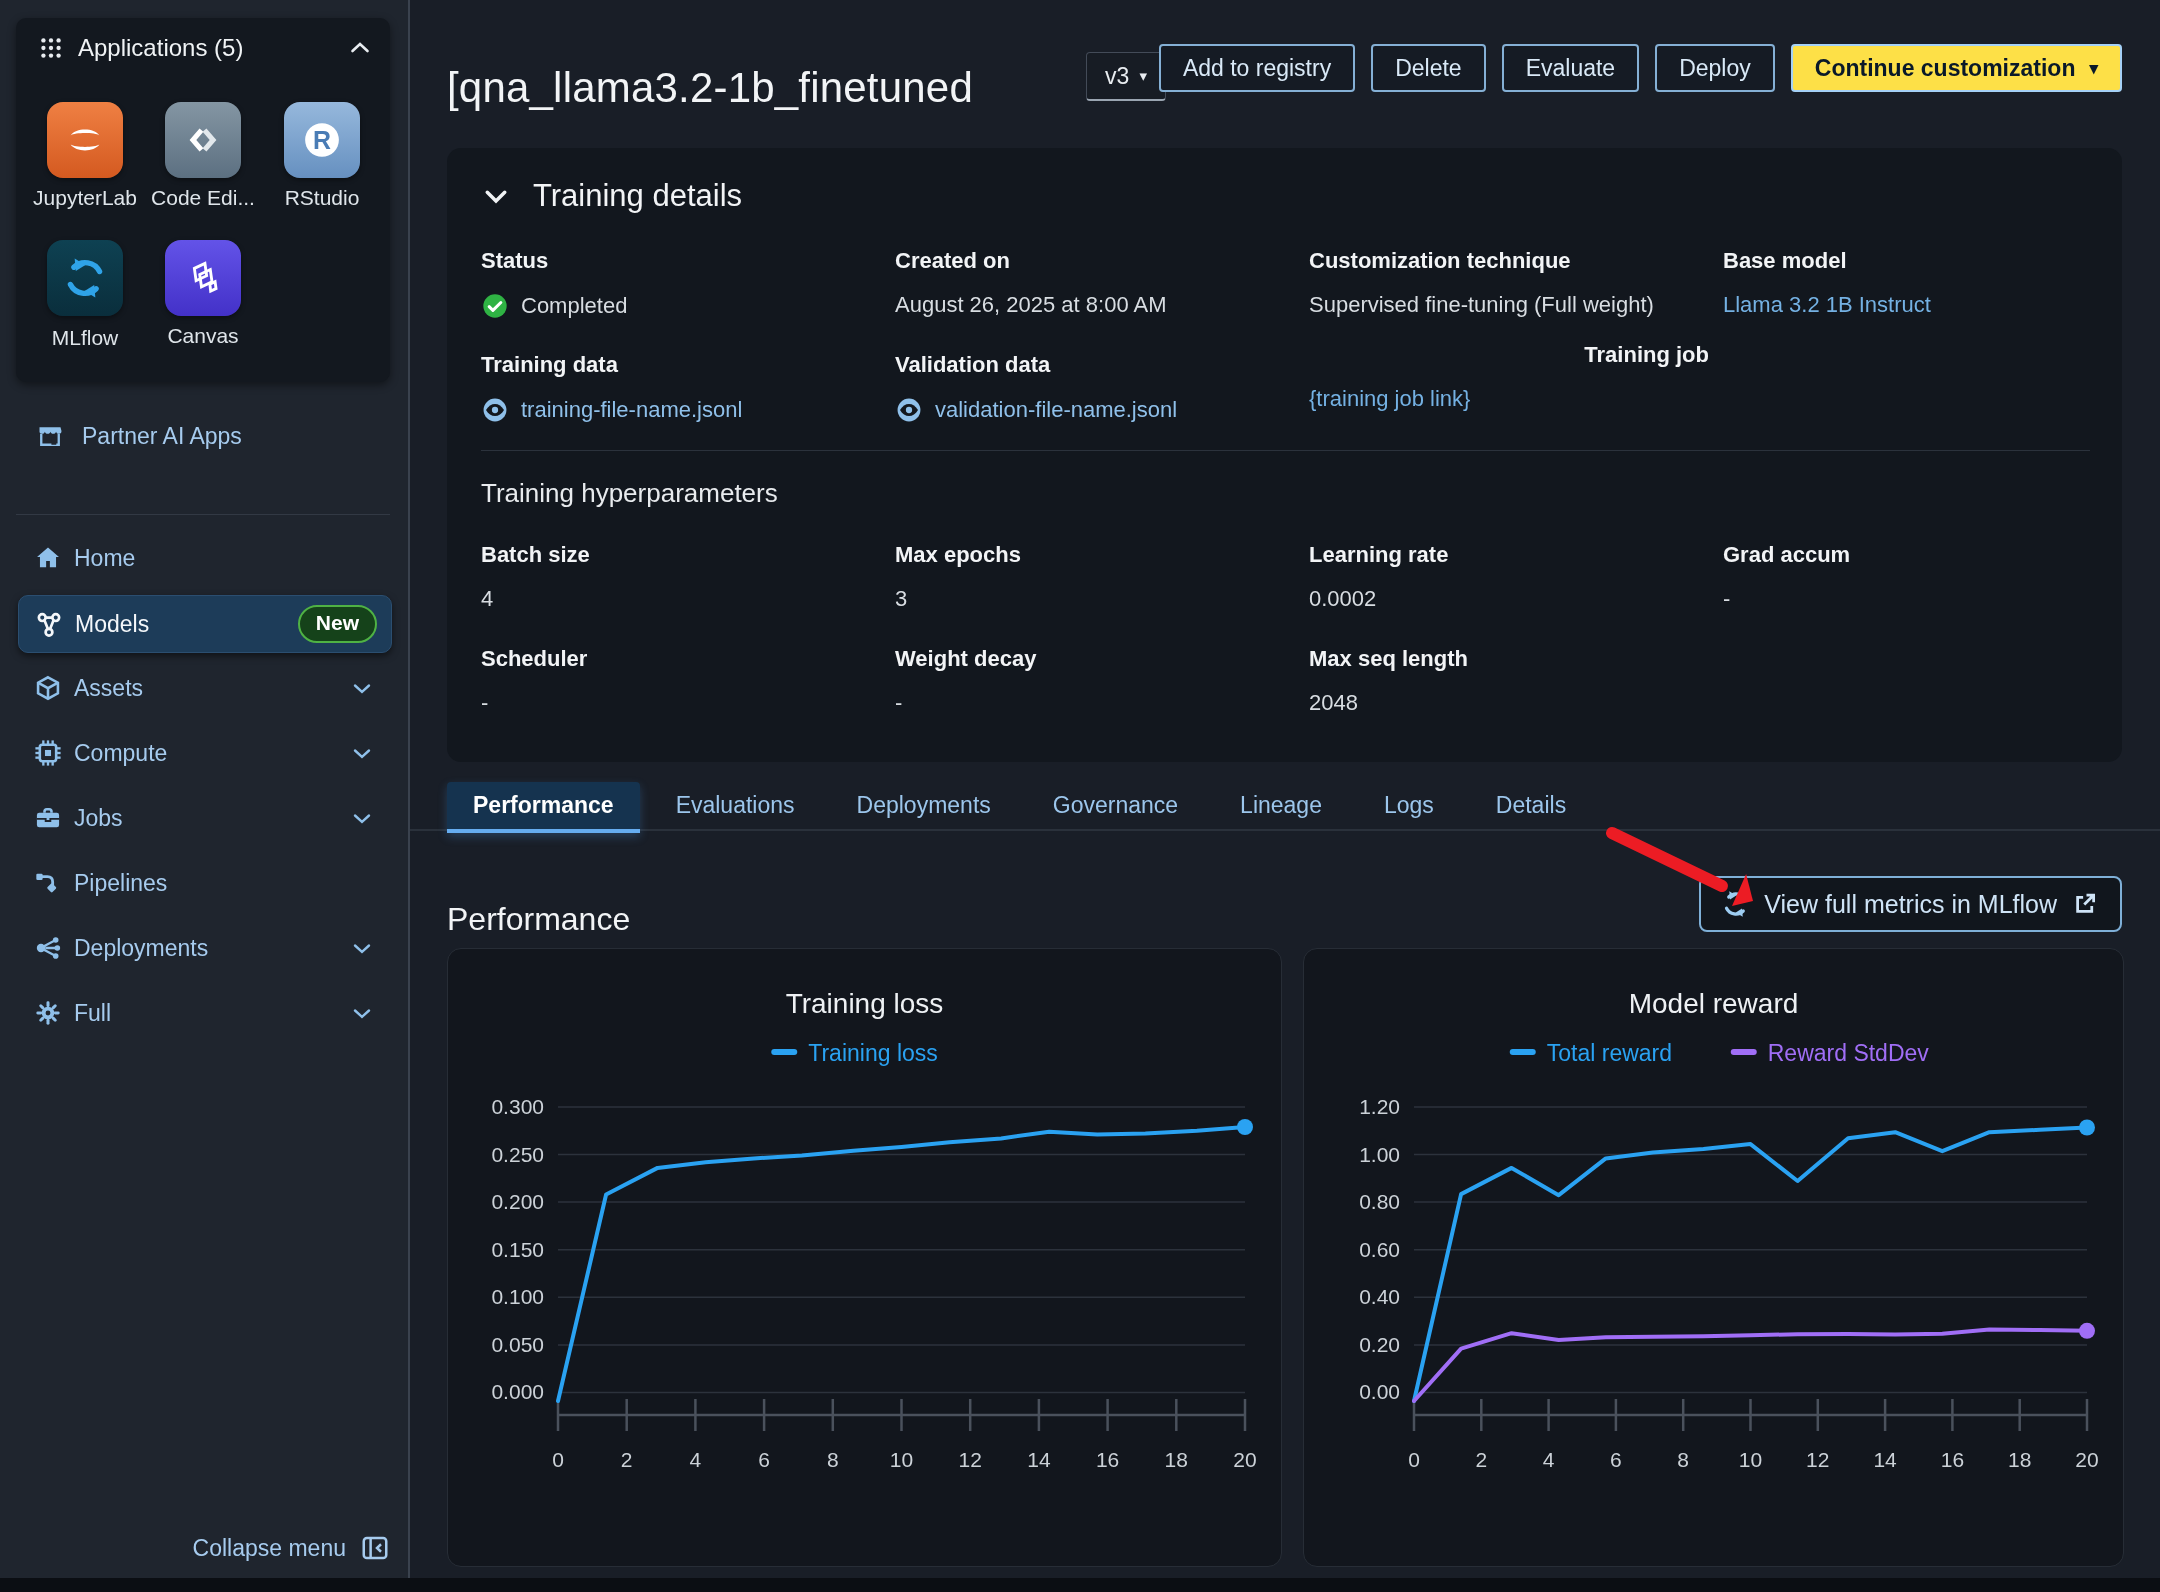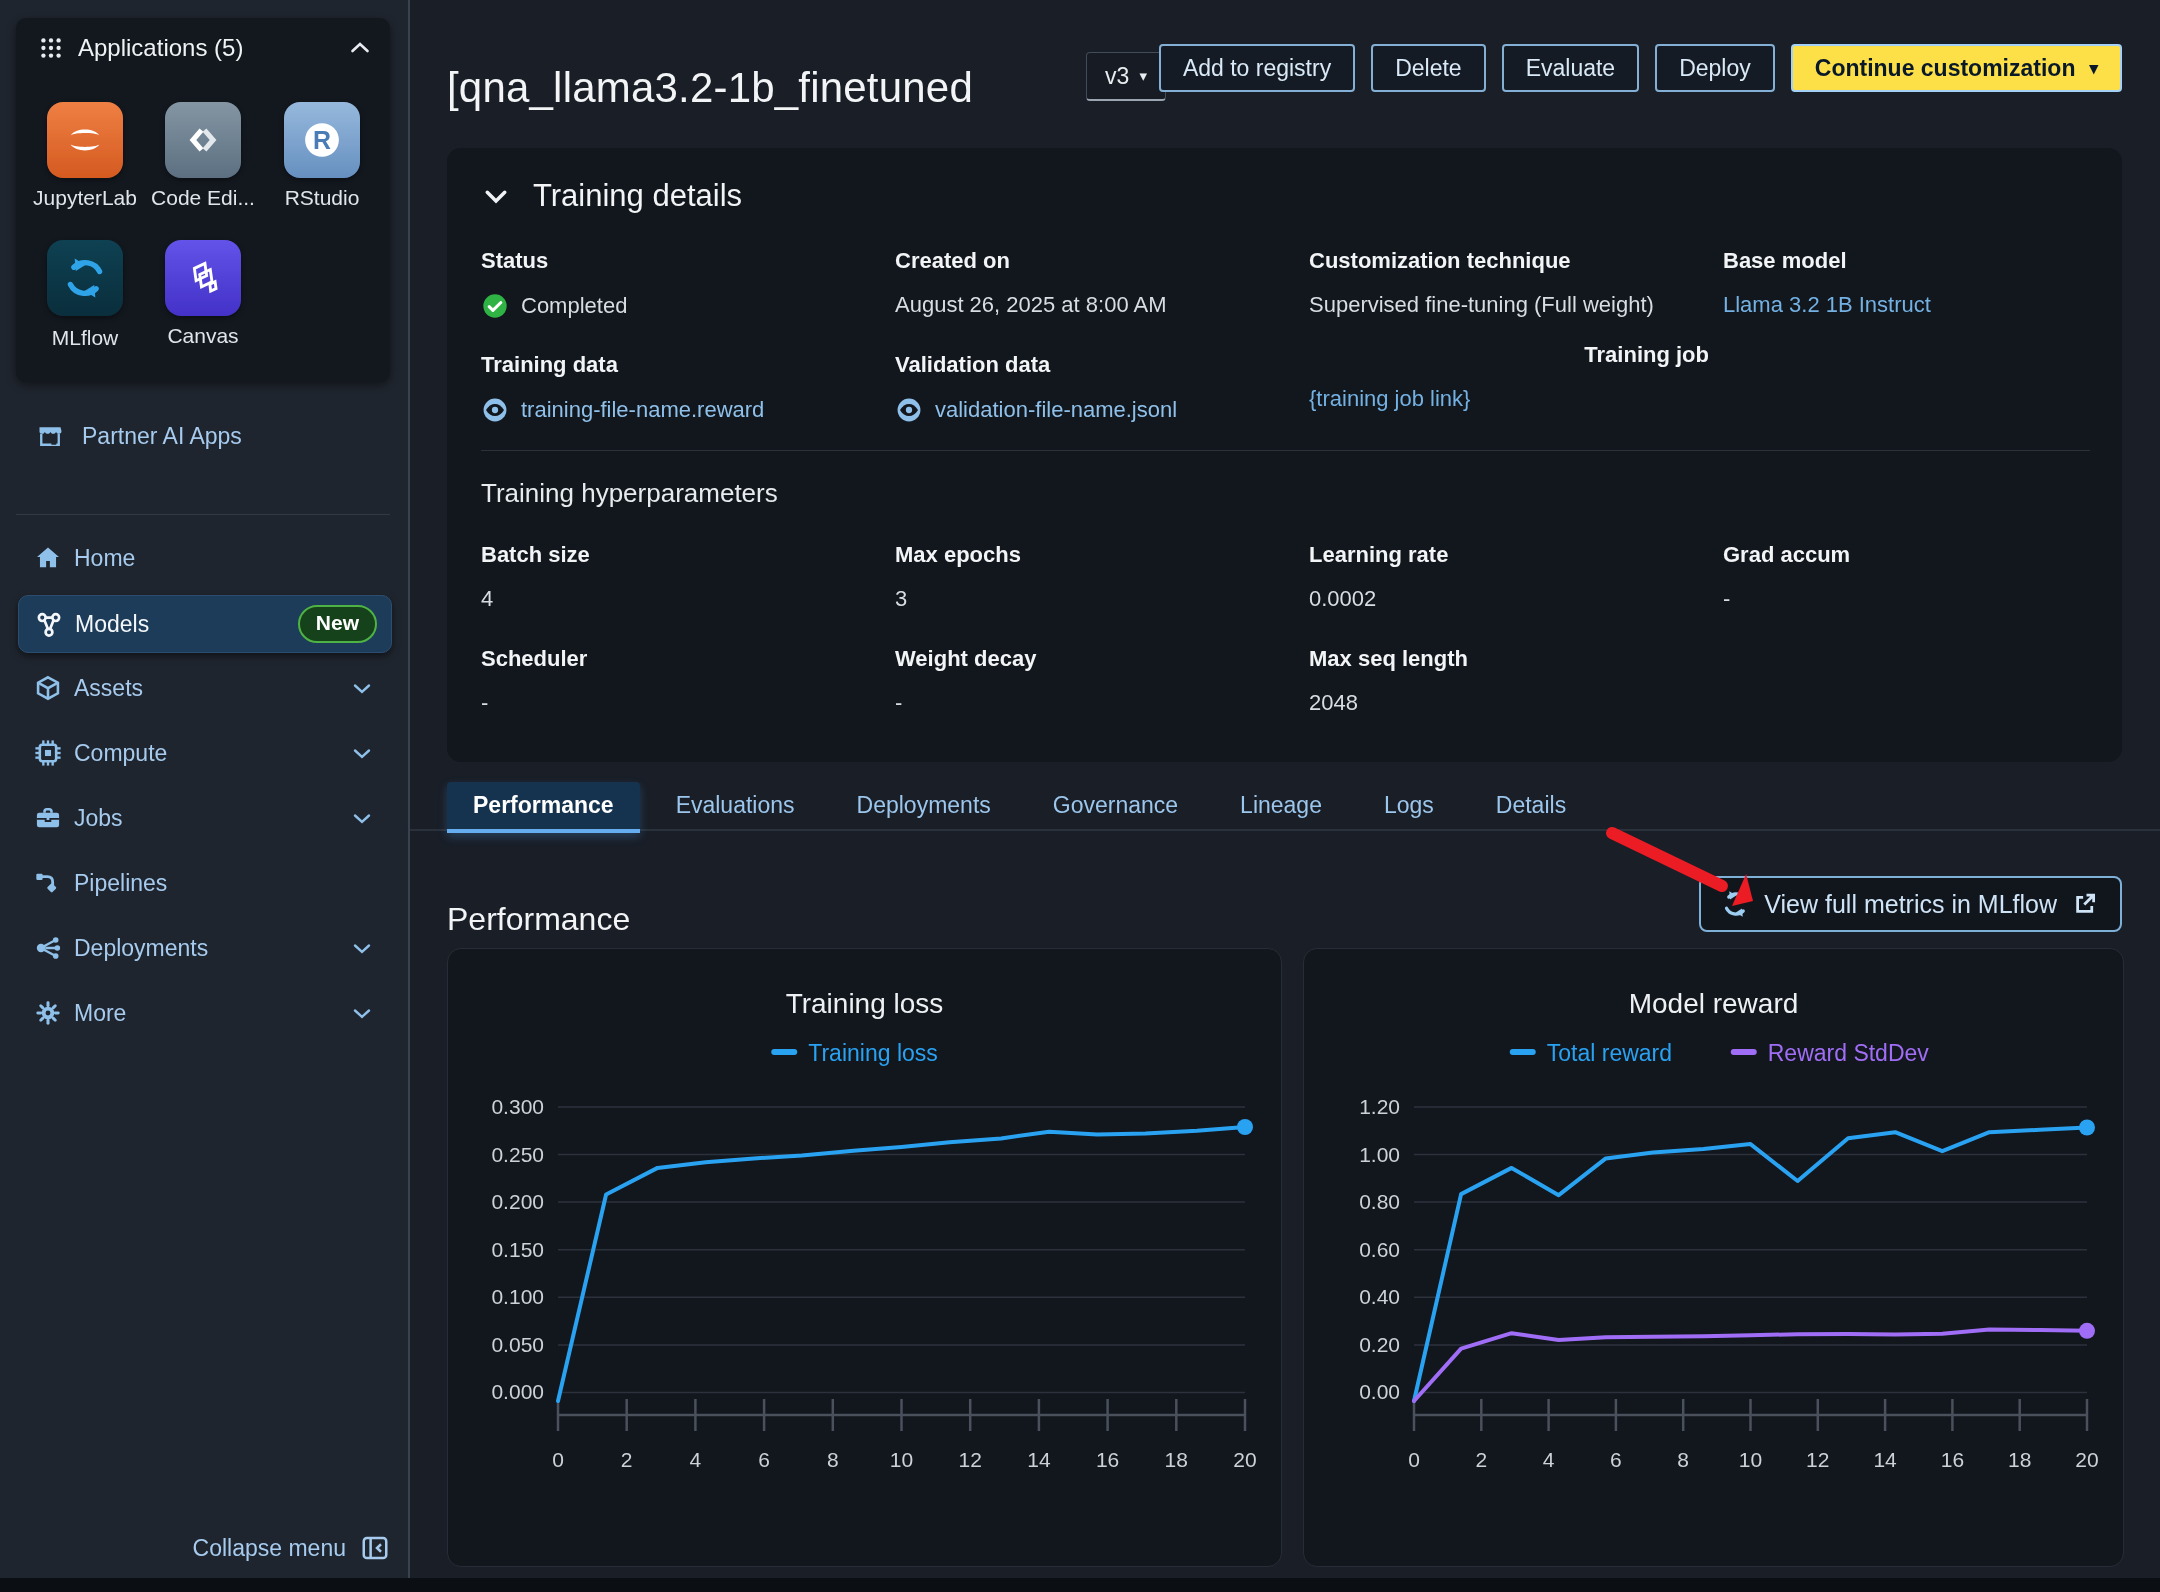--- a/index.html
+++ b/index.html
@@ -257,21 +257,21 @@
               <circle cx="12" cy="12" r="2.1" fill="#1f252e"></circle>
               <rect x="10.7" y="2" width="2.6" height="5" rx="1.2" fill="#8fc0ea" transform="rotate(0 12 12)"></rect>
               <rect x="10.7" y="2" width="2.6" height="5" rx="1.2" fill="#8fc0ea" transform="rotate(45 12 12)"></rect>
               <rect x="10.7" y="2" width="2.6" height="5" rx="1.2" fill="#8fc0ea" transform="rotate(90 12 12)"></rect>
               <rect x="10.7" y="2" width="2.6" height="5" rx="1.2" fill="#8fc0ea" transform="rotate(135 12 12)"></rect>
               <rect x="10.7" y="2" width="2.6" height="5" rx="1.2" fill="#8fc0ea" transform="rotate(180 12 12)"></rect>
               <rect x="10.7" y="2" width="2.6" height="5" rx="1.2" fill="#8fc0ea" transform="rotate(225 12 12)"></rect>
               <rect x="10.7" y="2" width="2.6" height="5" rx="1.2" fill="#8fc0ea" transform="rotate(270 12 12)"></rect>
               <rect x="10.7" y="2" width="2.6" height="5" rx="1.2" fill="#8fc0ea" transform="rotate(315 12 12)"></rect>
             </svg></span>
-          <span class="lb">More</span>
+          <span class="lb">Full</span>
           <span class="chev"><svg viewBox="0 0 24 24" width="100%" height="100%">
               <path d="M5 9.5 12 15.8 19 9.5" fill="none" stroke="#8fc0ea" stroke-width="2.4" stroke-linecap="round"></path>
             </svg></span>
         </div>
       </nav>
 
     <div id="collapse-row">
       <span class="lb">Collapse menu</span>
       <span class="ic"><svg viewBox="0 0 24 24" width="100%" height="100%">
             <rect x="3" y="4" width="18" height="16" rx="2.5" fill="none" stroke="#a6cbee" stroke-width="2"></rect>
@@ -334,21 +334,21 @@
           </div>
         </div>
         <div class="field" style="left: 34px; top: 204px;">
           <div class="f-label">Training data</div>
           <div class="f-value">
             <span class="ic"><svg viewBox="0 0 24 24" width="100%" height="100%">
                 <circle cx="12" cy="12" r="9.8" fill="#8fc0ea"></circle>
                 <path d="M4.3 12c2-3.5 4.7-5.2 7.7-5.2s5.7 1.7 7.7 5.2c-2 3.5-4.7 5.2-7.7 5.2S6.3 15.5 4.3 12z" fill="#12171e"></path>
                 <circle cx="12" cy="12" r="2.7" fill="#8fc0ea"></circle>
               </svg></span>
-            <span class="filelink" style="color:#8fc0ea;cursor:pointer">training-file-name.reward</span>
+            <span class="filelink" style="color:#8fc0ea;cursor:pointer">training-file-name.jsonl</span>
           </div>
         </div>
         <div class="field" style="left: 448px; top: 204px;">
           <div class="f-label">Validation data</div>
           <div class="f-value">
             <span class="ic"><svg viewBox="0 0 24 24" width="100%" height="100%">
                 <circle cx="12" cy="12" r="9.8" fill="#8fc0ea"></circle>
                 <path d="M4.3 12c2-3.5 4.7-5.2 7.7-5.2s5.7 1.7 7.7 5.2c-2 3.5-4.7 5.2-7.7 5.2S6.3 15.5 4.3 12z" fill="#12171e"></path>
                 <circle cx="12" cy="12" r="2.7" fill="#8fc0ea"></circle>
               </svg></span>

